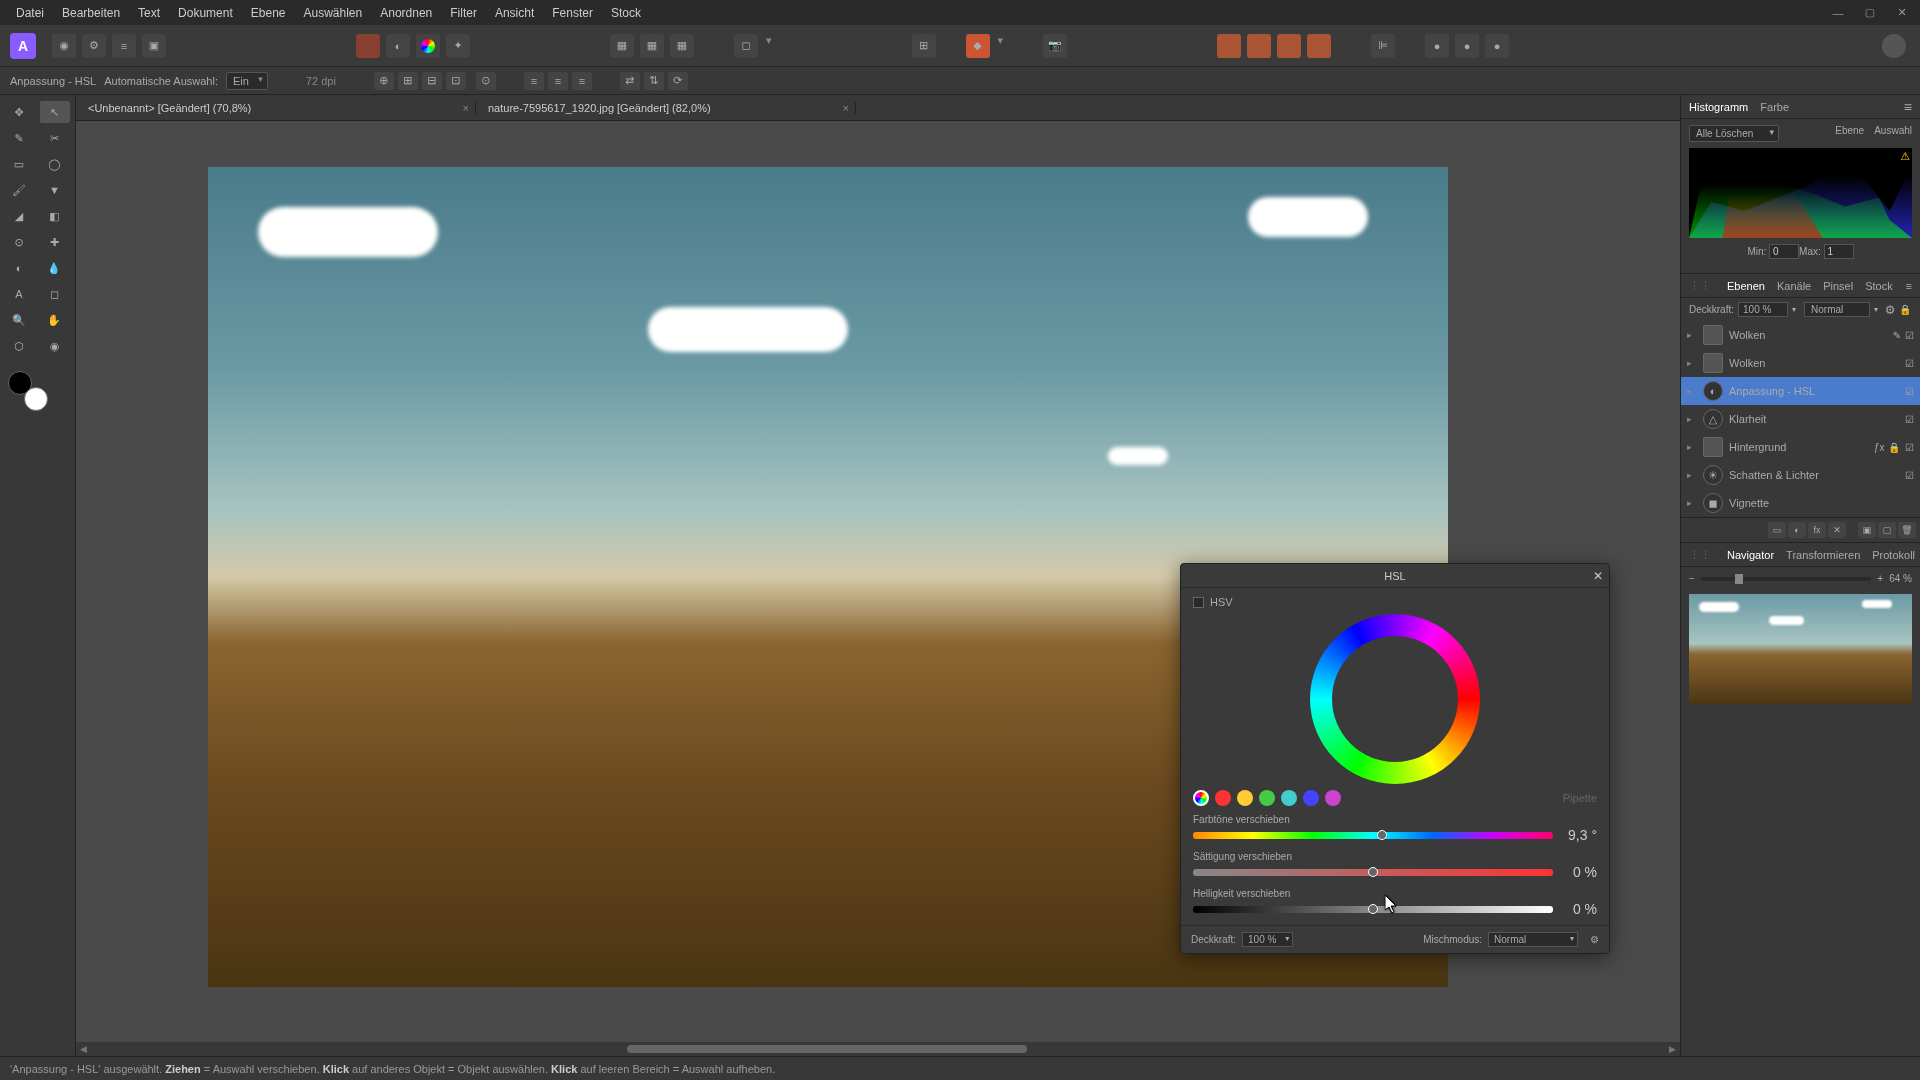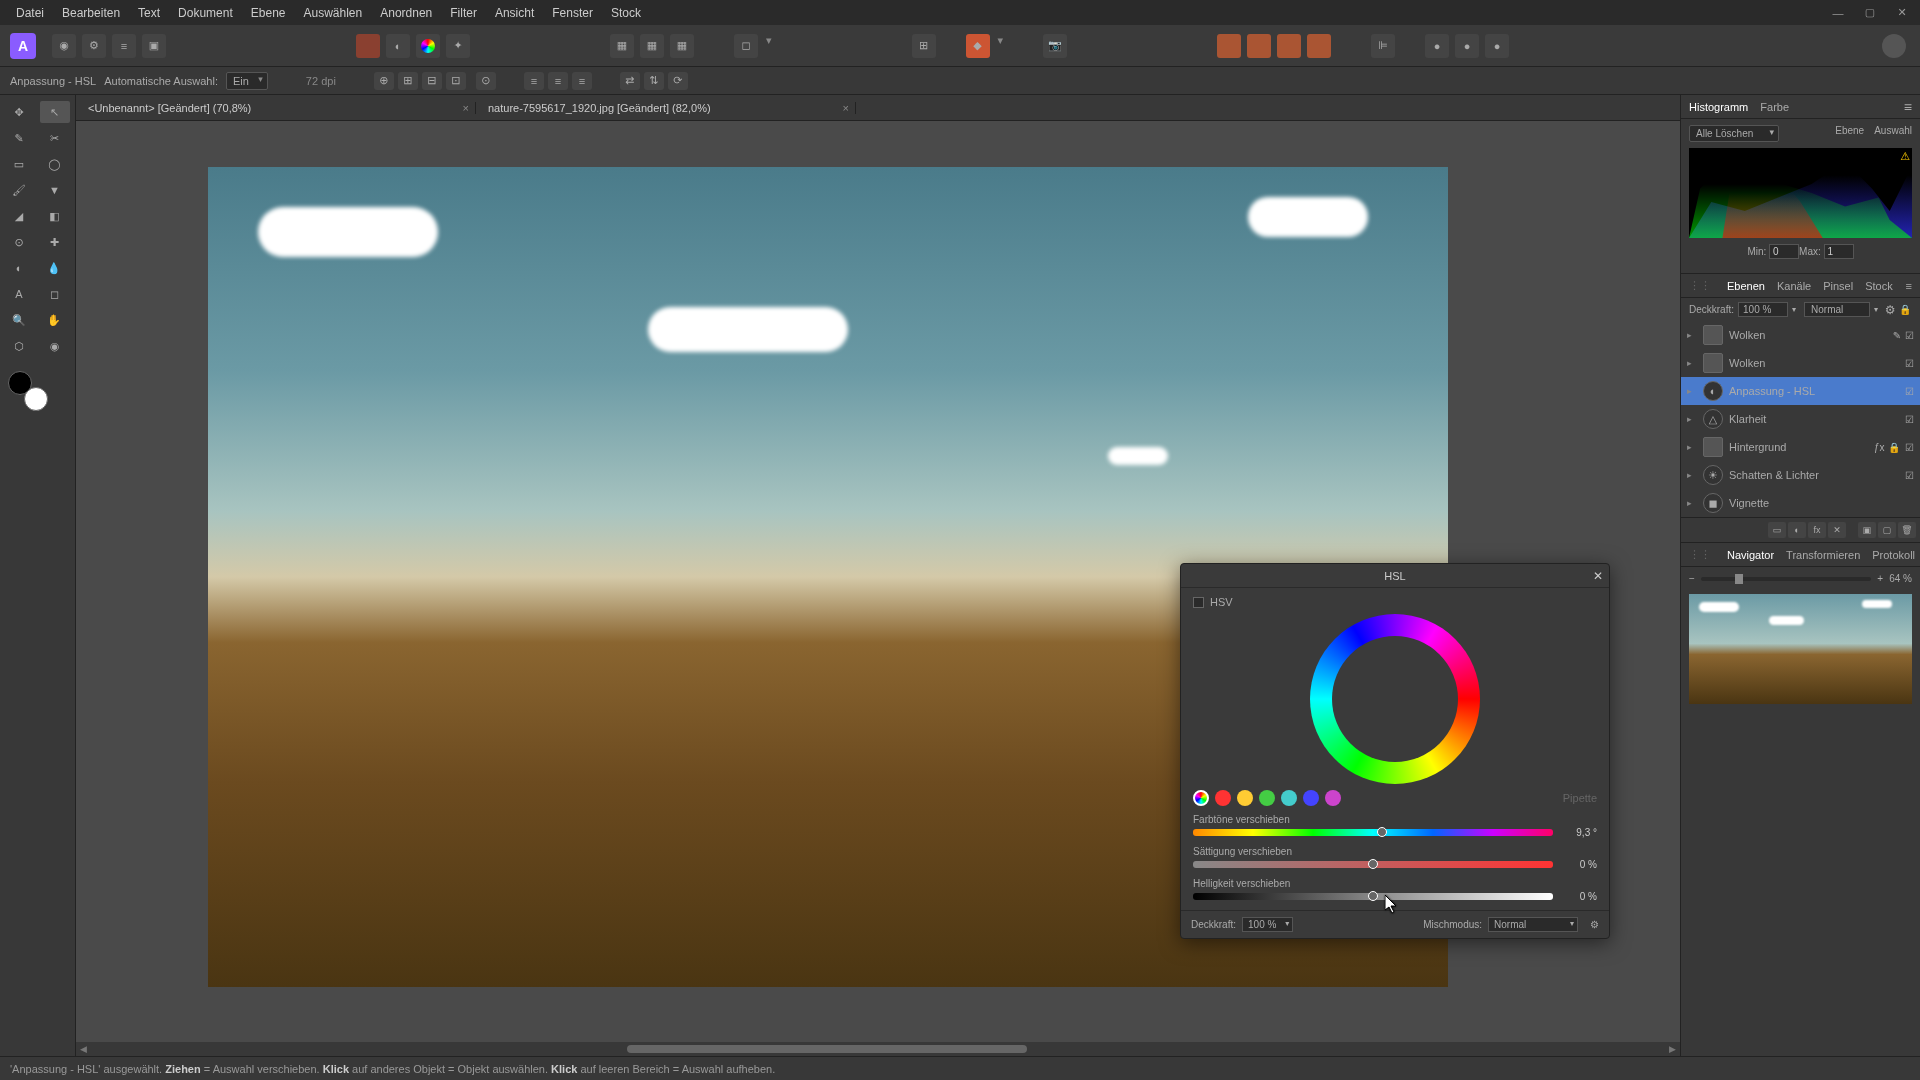--- a/index.html
+++ b/index.html
@@ -95,21 +95,21 @@
 .dot.multi{background:conic-gradient(red,yellow,lime,cyan,blue,magenta,red);border:2px solid #fff}
 .hsl-pipette{margin-left:auto;color:#666;font-size:11px}
 .hsl-slider-row{margin-top:8px}
 .hsl-slider-row .lbl{font-size:10px;color:#aaa;margin-bottom:2px}
 .hsl-slider-row .track-wrap{display:flex;align-items:center;gap:8px}
 .hsl-slider-row .track{flex:1;height:7px;border-radius:3px;position:relative}
 .hsl-slider-row .track.hue{background:linear-gradient(to right,cyan,blue,magenta,red,yellow,lime,cyan);background:linear-gradient(to right,#ff8800,#ffff00,#00ff00,#00ffff,#0066ff,#cc00ff,#ff0066)}
 .hsl-slider-row .track.sat{background:linear-gradient(to right,#888,#ff3333)}
 .hsl-slider-row .track.lig{background:linear-gradient(to right,#000,#888,#fff)}
 .hsl-slider-row .knob{position:absolute;width:10px;height:10px;border:1px solid #fff;border-radius:50%;background:#666;top:-2px;transform:translateX(-50%)}
-.hsl-slider-row .val{width:36px;font-size:10px;text-align:right;color:#ccc}
+.hsl-slider-row .val{width:36px;font-size:14px;text-align:right;color:#ccc}
 .hsl-footer{display:flex;align-items:center;padding:6px 10px;border-top:1px solid #2a2a2a;font-size:10px;gap:6px}
 .hsl-footer .ddl{background:#2a2a2a;border:1px solid #555;padding:1px 16px 1px 5px;position:relative}
 .hsl-footer .ddl::after{content:"▾";position:absolute;right:3px;font-size:8px}
 .hsl-footer .gear{margin-left:6px;cursor:pointer}
 .cursor{position:absolute;left:1385px;top:895px;z-index:200;pointer-events:none;width:16px;height:20px}
 .cursor svg{filter:drop-shadow(0 0 1px #000)}
 .avatar{width:24px;height:24px;border-radius:50%;background:#555;margin-left:auto;margin-right:4px}
 </style>
 </head>
 <body>

